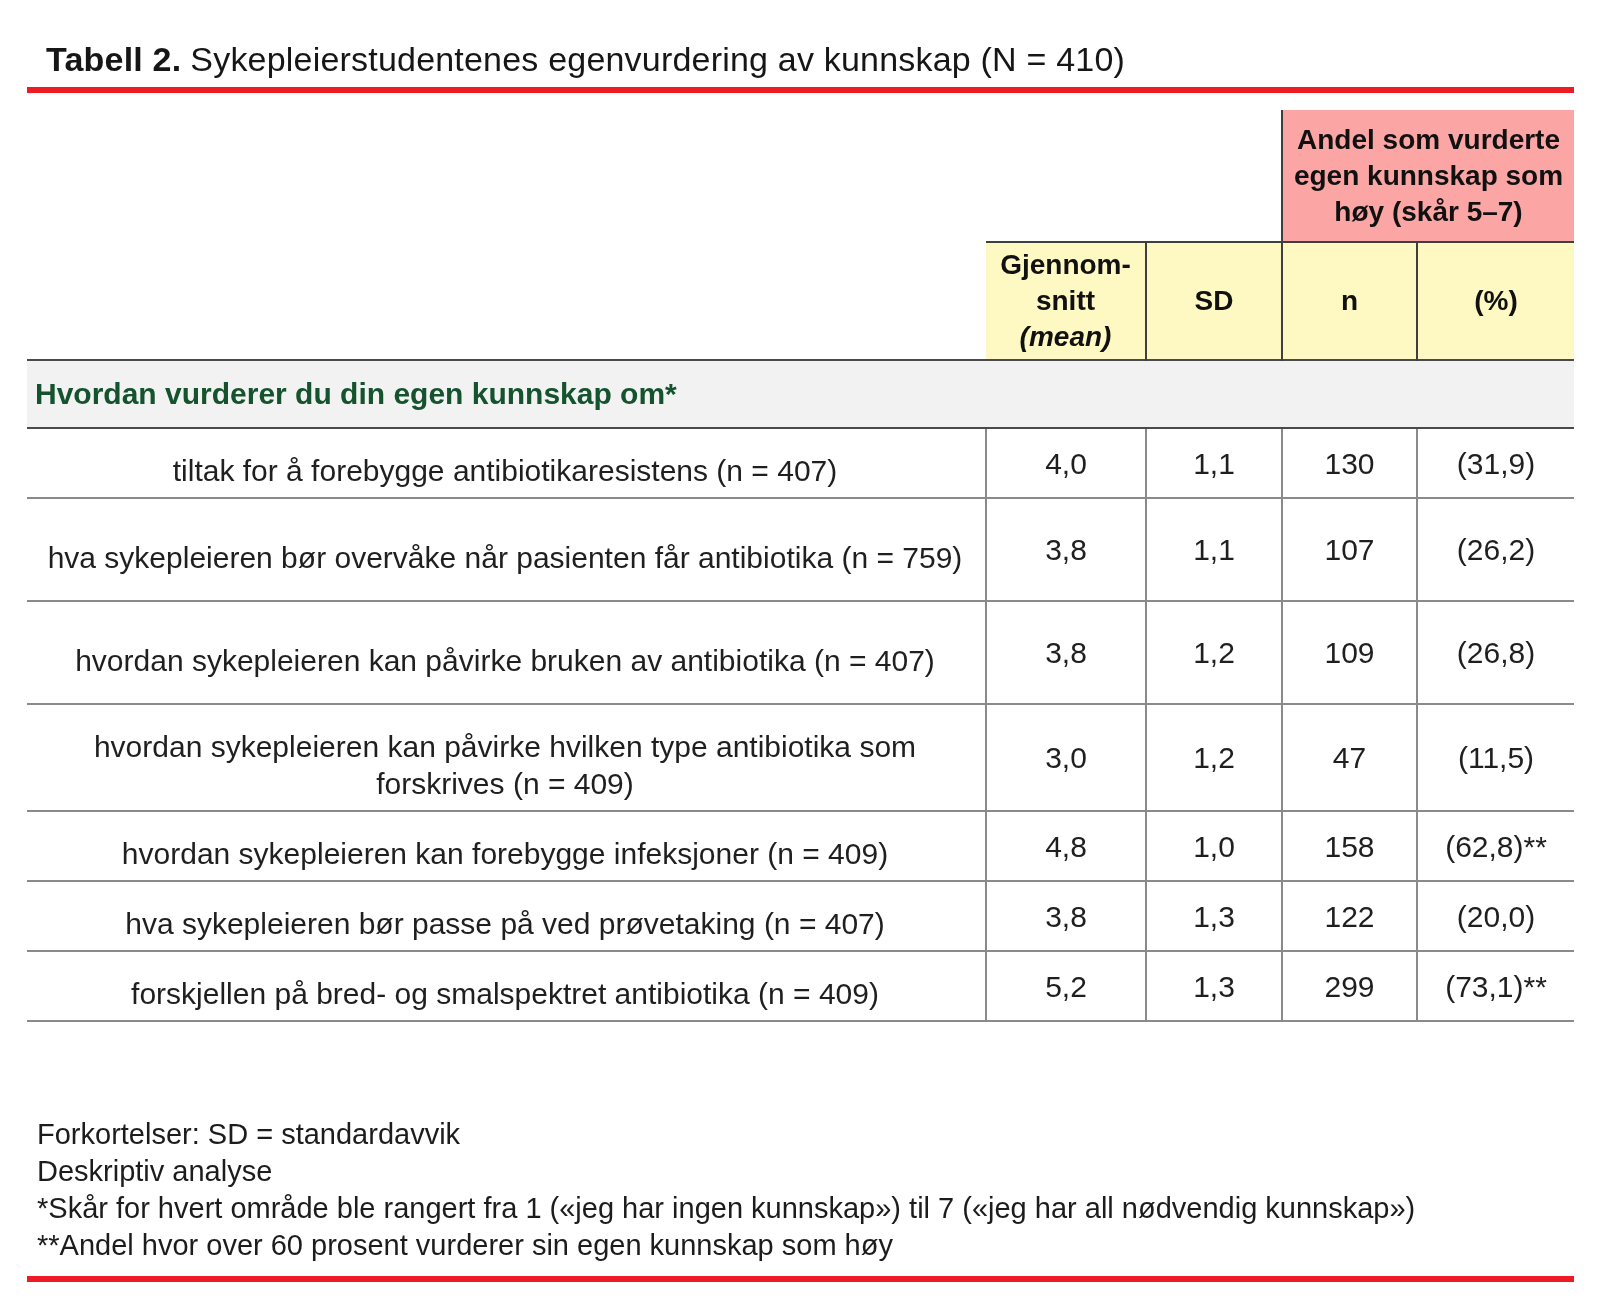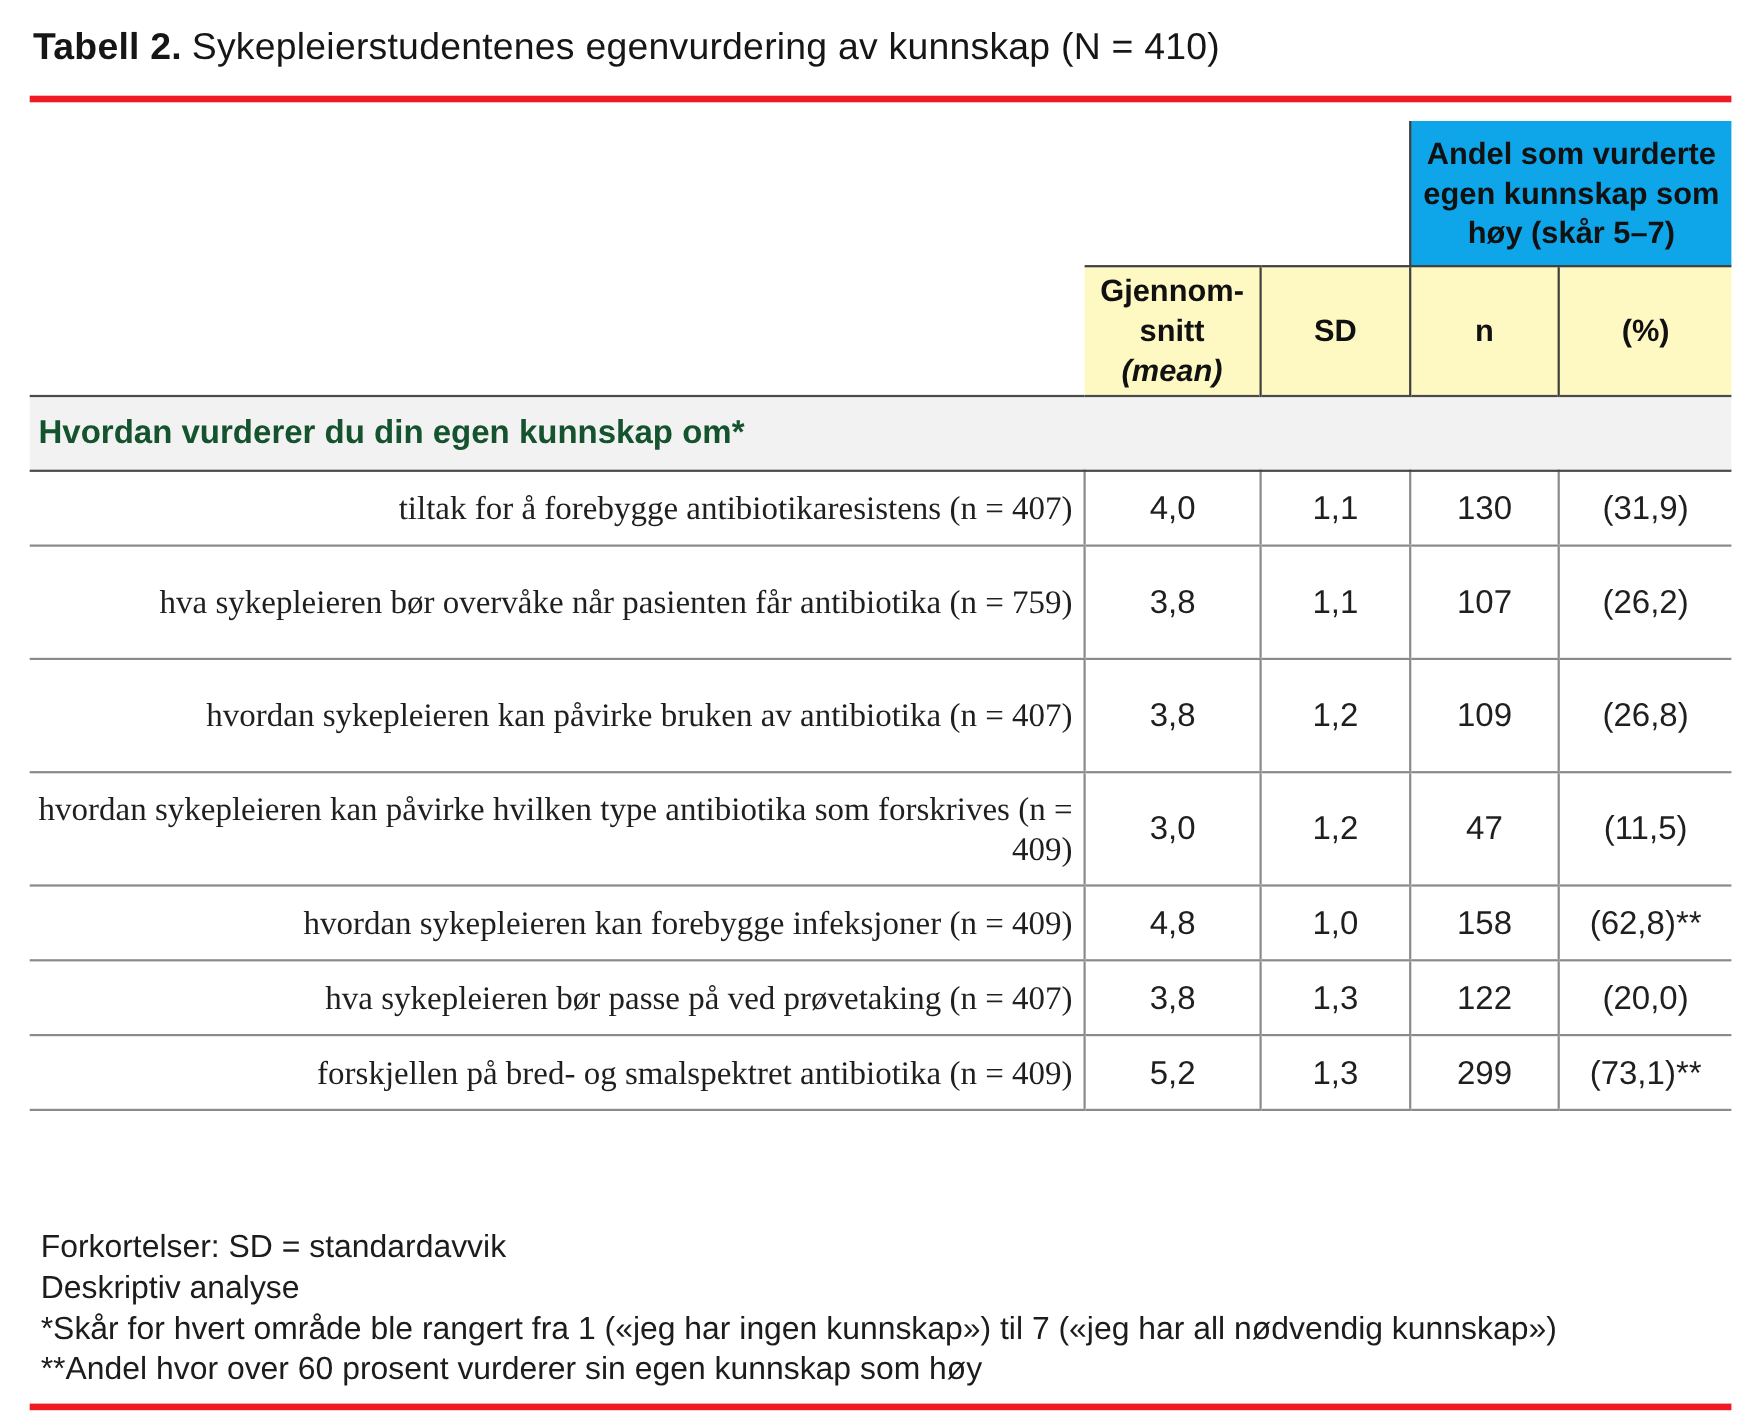--- a/index.html
+++ b/index.html
@@ -9,21 +9,21 @@
     height: 1298px;
     background: #ffffff;
     font-family: "Liberation Sans", "DejaVu Sans", sans-serif;
     color: #1b1b1b;
     overflow: hidden;
   }
   .title {
     position: absolute;
     left: 30px;
     top: 24px;
-    margin: 0;
+    margin: 16px;
     font-size: 34px;
     font-weight: 400;
     color: #161616;
     letter-spacing: 0.2px;
     white-space: nowrap;
   }
   .title .title-label { font-weight: 700; margin-right: 9px; }
   .rule {
     position: absolute;
     left: 27px;
@@ -47,21 +47,21 @@
   col.c-sd   { width: 136px; }
   col.c-n    { width: 135px; }
   col.c-pct  { width: 157px; }
 
   td, th { vertical-align: middle; padding: 0; }
 
   
   tr.hrow1 { height: 132px; }
   tr.hrow1 .blank { background: #ffffff; border: none; }
   th.andel {
-    background: #0ea5e9;
+    background: #fca5a5;
     border-left: 2px solid #3f3f3f;
     border-bottom: 2px solid #3f3f3f;
     font-size: 28px;
     font-weight: 700;
     line-height: 36px;
     text-align: center;
     padding: 6px 4px;
     color: #111;
   }
 
@@ -93,21 +93,21 @@
   }
 
   
   tbody tr.r td {
     border-bottom: 2px solid #8a8a8a;
     font-size: 30px;
     font-weight: 400;
     color: #1f1f1f;
     line-height: 37px;
   }
-  tbody tr.r td.stub { padding: 8px 10px 8px 8px; text-align: right; font-family: Liberation Serif, serif; }
+  tbody tr.r td.stub { padding: 23px 10px 8px 8px; text-align: center; }
   tbody tr.r td.num { text-align: center; border-left: 2px solid #8a8a8a; }
   tr.single { height: 68px; }
   tr.double { height: 103px; }
   tr.last { height: 72px; }
   tr.last td { border-bottom: 3px solid #5a5a5a; }
 
   .footnotes {
     position: absolute;
     left: 37px;
     top: 1116px;

